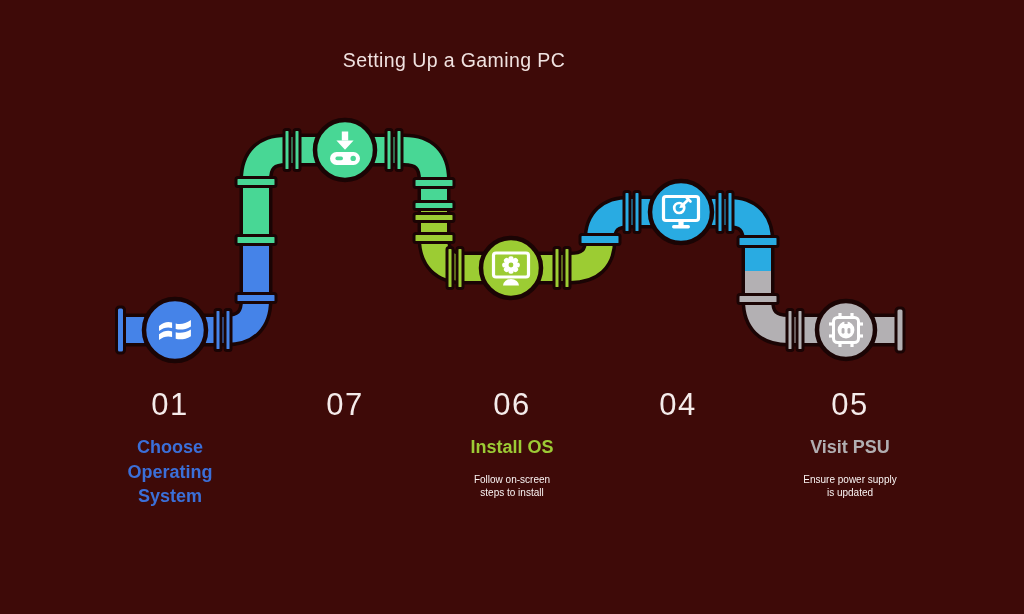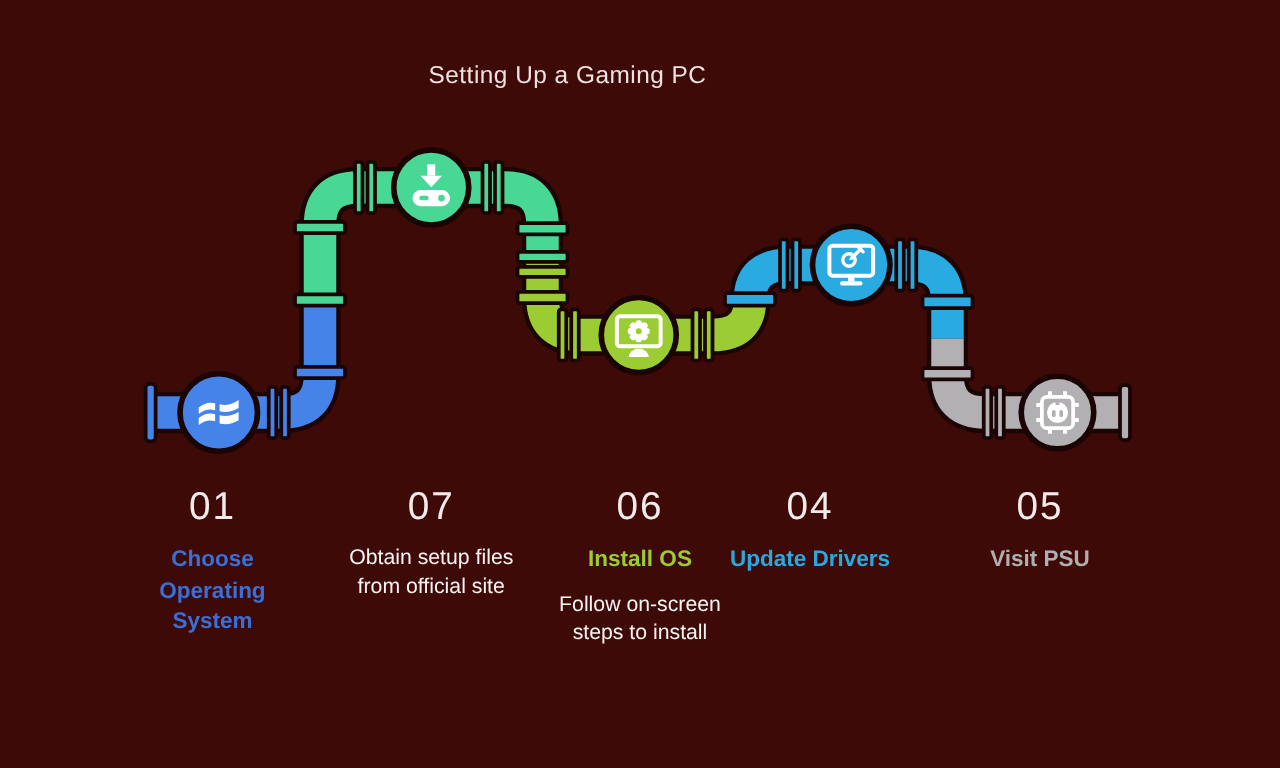--- a/index.html
+++ b/index.html
@@ -25,21 +25,21 @@
   .is{fill:none;stroke:var(--icon,#FFFFFF);}
   .col{
     position:absolute;top:372px;width:200px;
     display:flex;flex-direction:column;align-items:center;gap:13px;
     text-align:center;
   }
   .num{font-size:31px;line-height:1.1;letter-spacing:1.5px;color:var(--number_text,#F4EBEA);margin-top:16px;}
   .head{font-size:18px;font-weight:700;line-height:1.36;white-space:pre-line;}
   .h1{color:var(--heading1);} .h2{color:var(--heading2);} .h3{color:var(--heading3);}
   .h4{color:var(--heading4);} .h5{color:var(--heading5);}
-  .body-text{font-size:17px;line-height:1.32;white-space:pre-line;color:var(--body_text,#FAF4F3);}
+  .body-text{font-size:10px;line-height:1.32;white-space:pre-line;color:var(--body_text,#FAF4F3);}
 </style>
 </head>
 <body>
 
 <div class="title">Setting Up a Gaming PC</div>
 
 <svg class="art" width="1024" height="614" viewBox="0 0 1024 614">
 
   <path class="pipe-outline" d="M 120 330 L 226 330 Q 256 330 256 300 L 256 180 Q 256 150 286 150 L 404 150 Q 434 150 434 180 L 434 238 Q 434 268 464 268 L 570 268 Q 600 268 600 240 Q 600 212 630 212 L 728 212 Q 758 212 758 242 L 758 300 Q 758 330 788 330 L 900 330"></path>
 
@@ -151,29 +151,28 @@
 </svg>
 
 <div class="col" style="left:70px">
   <div class="num">01</div>
   <div class="head h1">Choose
 Operating
 System</div>
 </div>
 <div class="col" style="left:245px">
   <div class="num">07</div>
-  <div class="body-text">Obtain setup files
-from official site</div>
 </div>
 <div class="col" style="left:412px">
   <div class="num">06</div>
   <div class="head h3">Install OS</div>
   <div class="body-text">Follow on-screen
 steps to install</div>
 </div>
-<div class="col" style="left:548px">
+<div class="col" style="left:578px">
   <div class="num">04</div>
-  <div class="head h4">Update Drivers</div>
 </div>
-<div class="col" style="left:732px">
+<div class="col" style="left:750px">
   <div class="num">05</div>
   <div class="head h5">Visit PSU</div>
+  <div class="body-text">Ensure power supply
+is updated</div>
 </div>
 
 </body></html>

